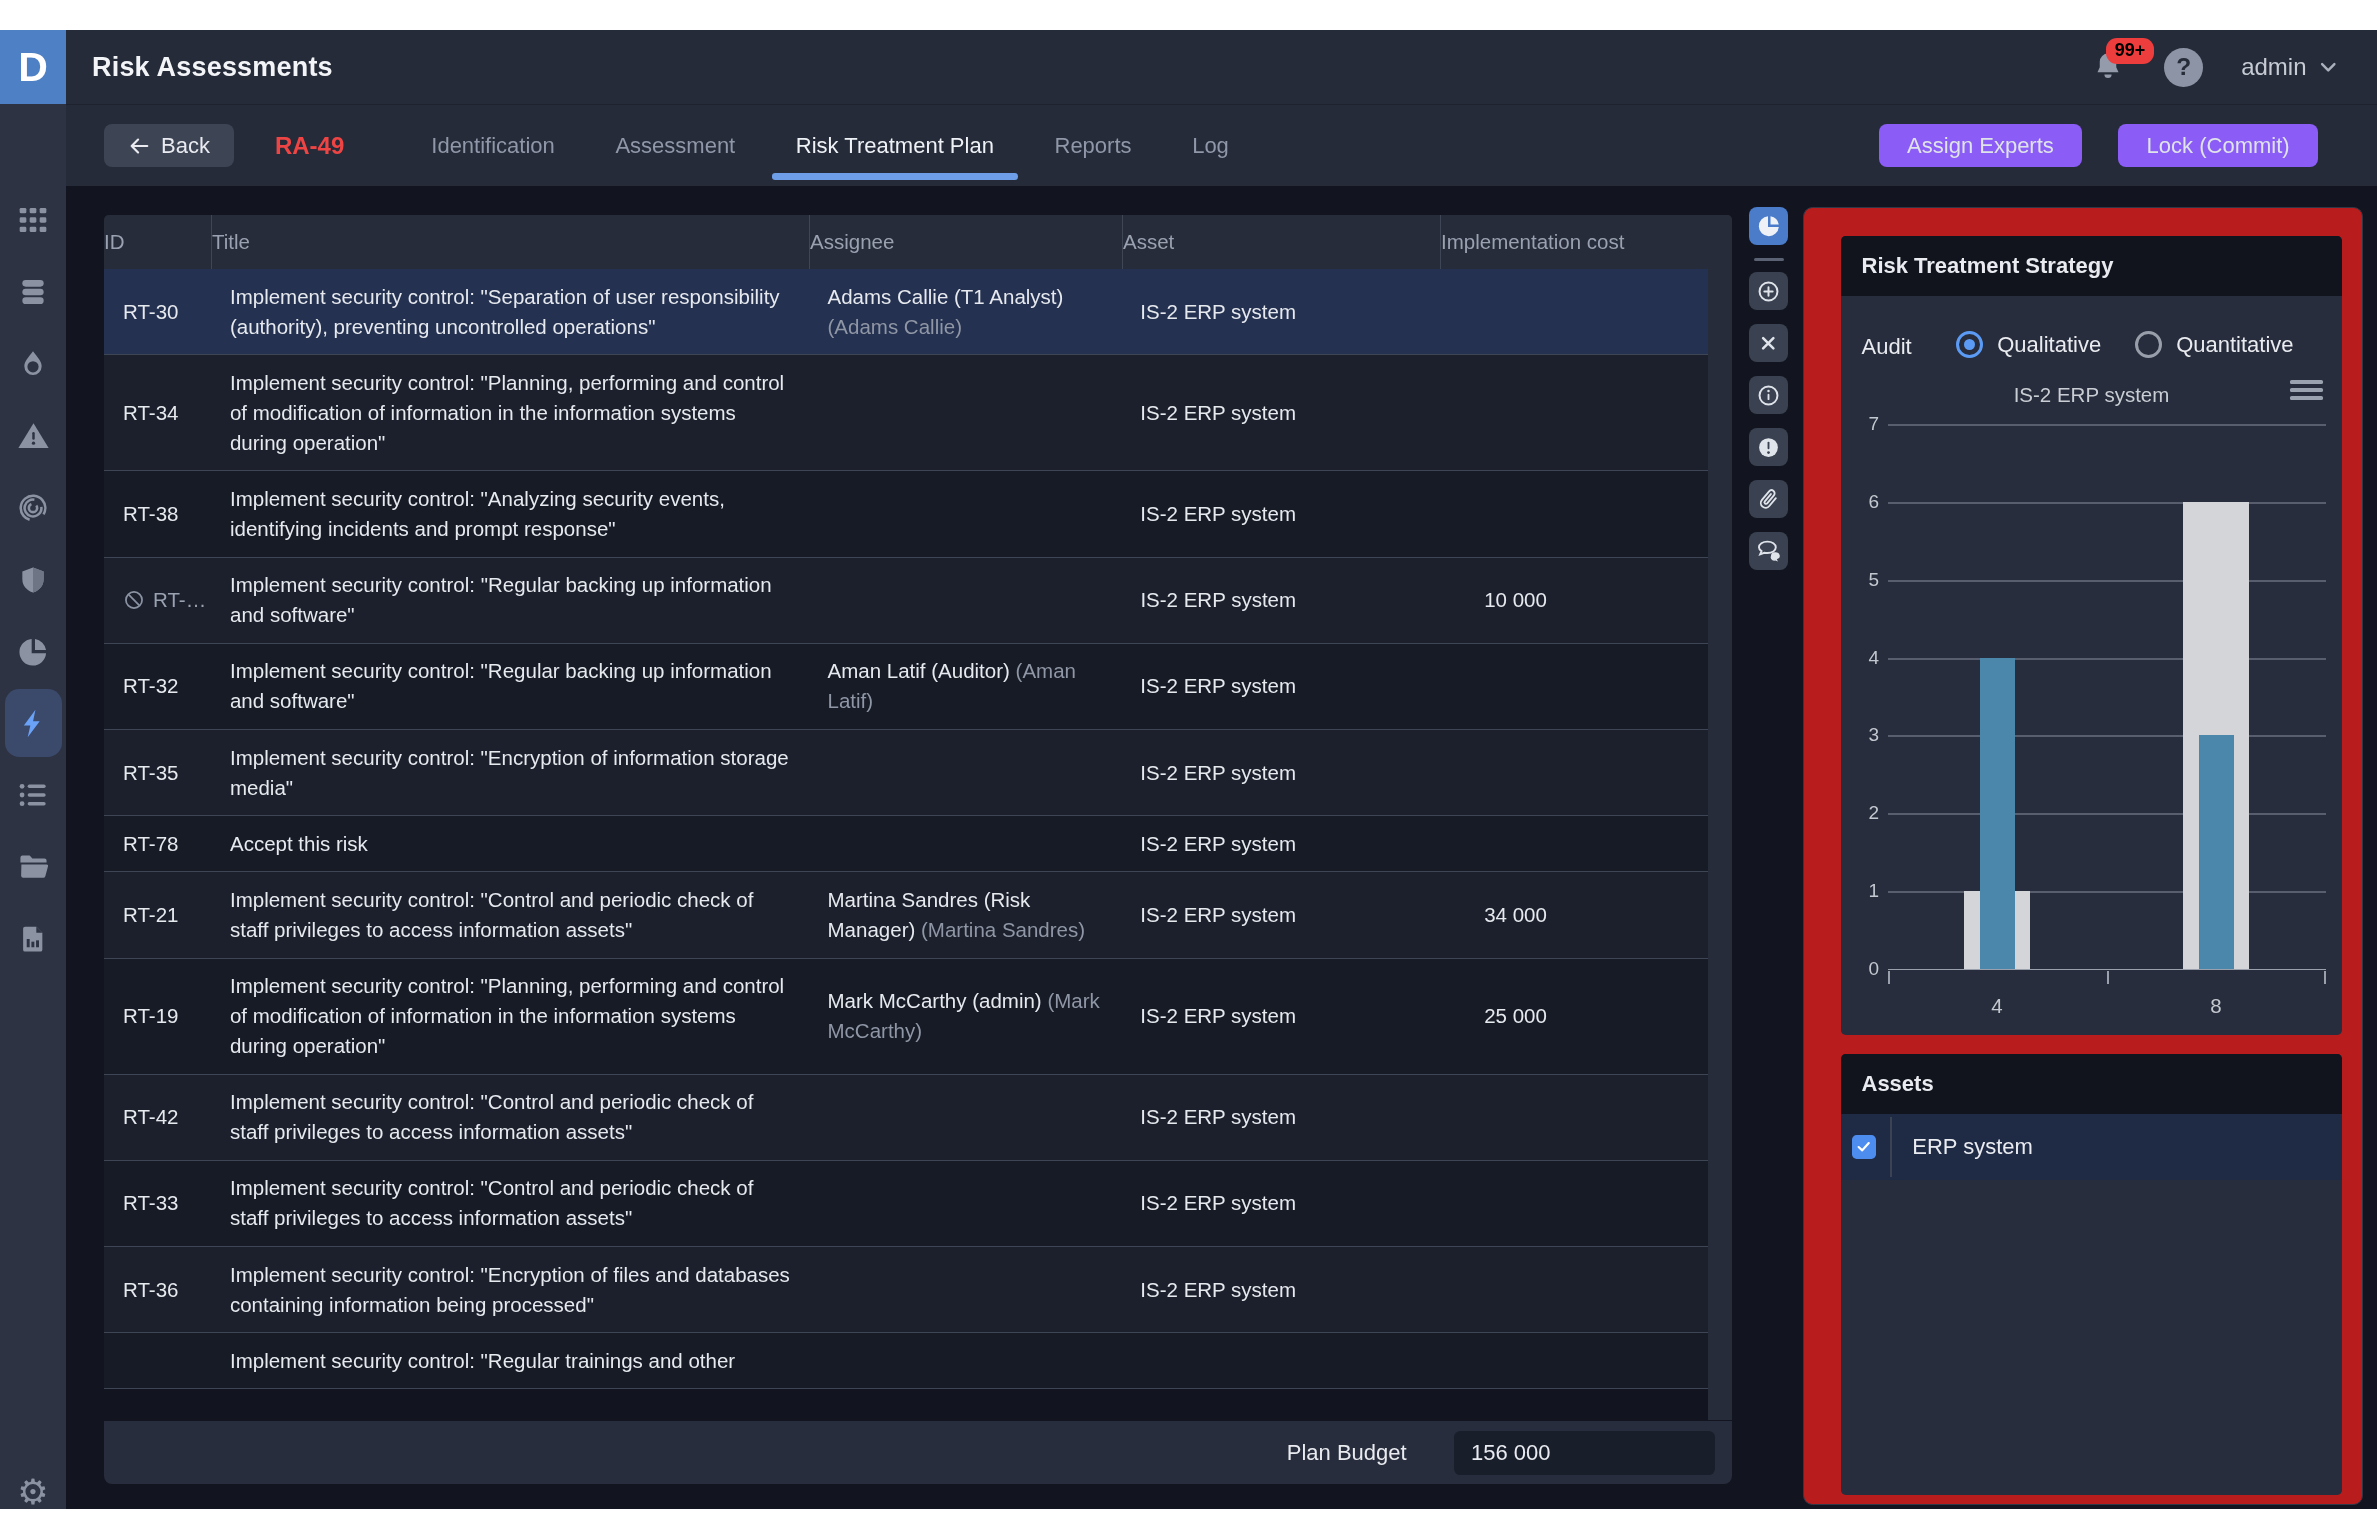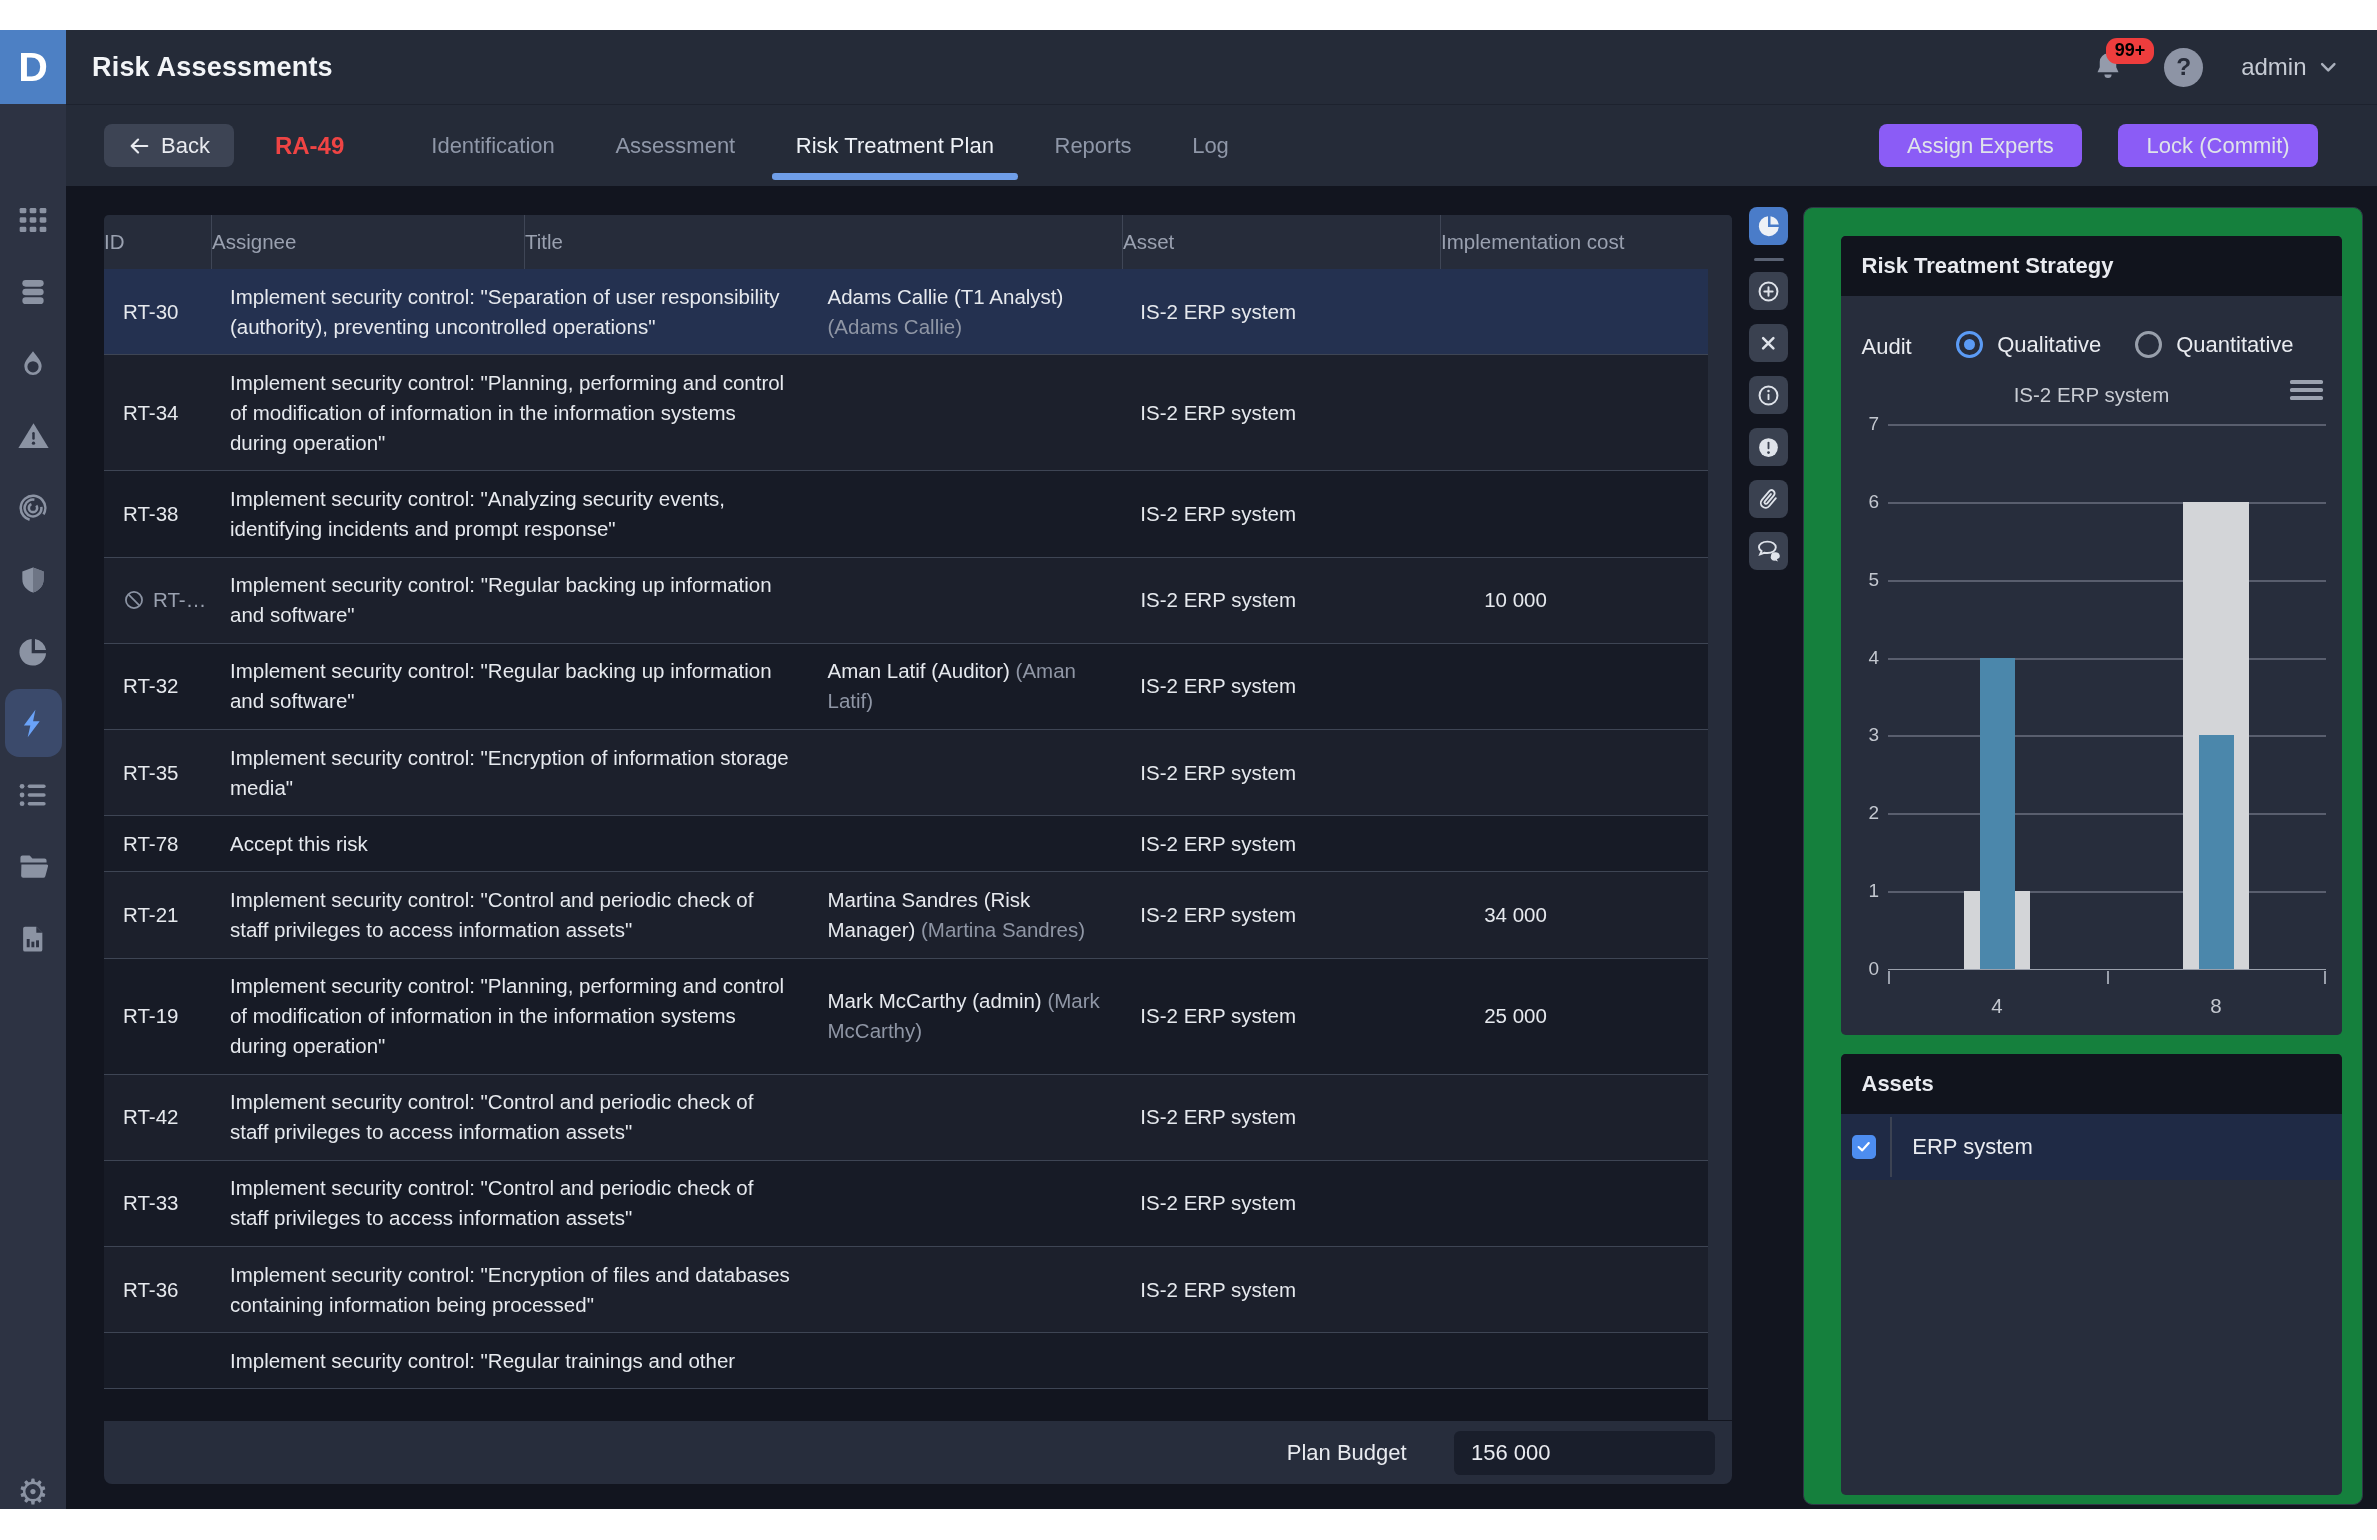--- a/index.html
+++ b/index.html
@@ -68,21 +68,21 @@
             display:flex;align-items:center;padding-left:17.4px;box-sizing:border-box;}
 
   
   .side-toolbar{position:absolute;left:1749px;top:177px;width:39px;}
   .tool-btn{position:absolute;left:0;width:39px;height:38px;border-radius:8px;background:#3a4150;
             display:flex;align-items:center;justify-content:center;}
   .tool-btn.active{background:#4a7cc9;}
   .tool-divider{position:absolute;left:4.7px;width:30px;height:3.2px;border-radius:1.6px;background:#5a6273;}
 
   
-  .right-region{position:absolute;left:1803px;top:177px;width:560px;height:1298px;background:#15803d;
+  .right-region{position:absolute;left:1803px;top:177px;width:560px;height:1298px;background:#b91c1c;
                 border:1.6px solid #303747;border-radius:9.5px;box-sizing:border-box;}
   .card{position:absolute;left:37px;width:501px;background:#272d3c;border-radius:4.7px;overflow:hidden;}
   .card-header{height:60px;background:#11141d;color:#e9ebf0;font-size:22px;font-weight:600;
                display:flex;align-items:center;padding-left:20.5px;}
   .card.strategy{top:28.4px;height:799px;}
   .card.assets{top:846px;height:441px;}
   .card-body{position:relative;height:739px;}
 
   .audit-label{position:absolute;left:20.5px;top:38px;color:#e9ebf0;font-size:22px;}
   .radio-opt{position:absolute;display:flex;align-items:center;gap:14.2px;top:35px;}
@@ -246,22 +246,22 @@
     </div>
     <div class="side-ic" style="top:1368px;">
       <span class="glyph" style="font-size:35px;">⚙</span>
     </div>
 
   </aside>
 
   <section class="table-wrap">
     <div class="thead">
       <div class="th w-id">ID</div>
+      <div class="th w-title">Title</div>
       <div class="th w-assignee">Assignee</div>
-      <div class="th w-title">Title</div>
       <div class="th w-asset">Asset</div>
       <div class="th w-cost">Implementation cost</div>
     </div>
     <div class="tbody" id="tbody">
         <div class="trow selected">
     <div class="td w-id c-id">
 
       <span class="id-text">RT-30</span>
     </div>
     <div class="td w-title c-title">Implement security control: "Separation of user responsibility (authority), preventing uncontrolled operations"</div>

